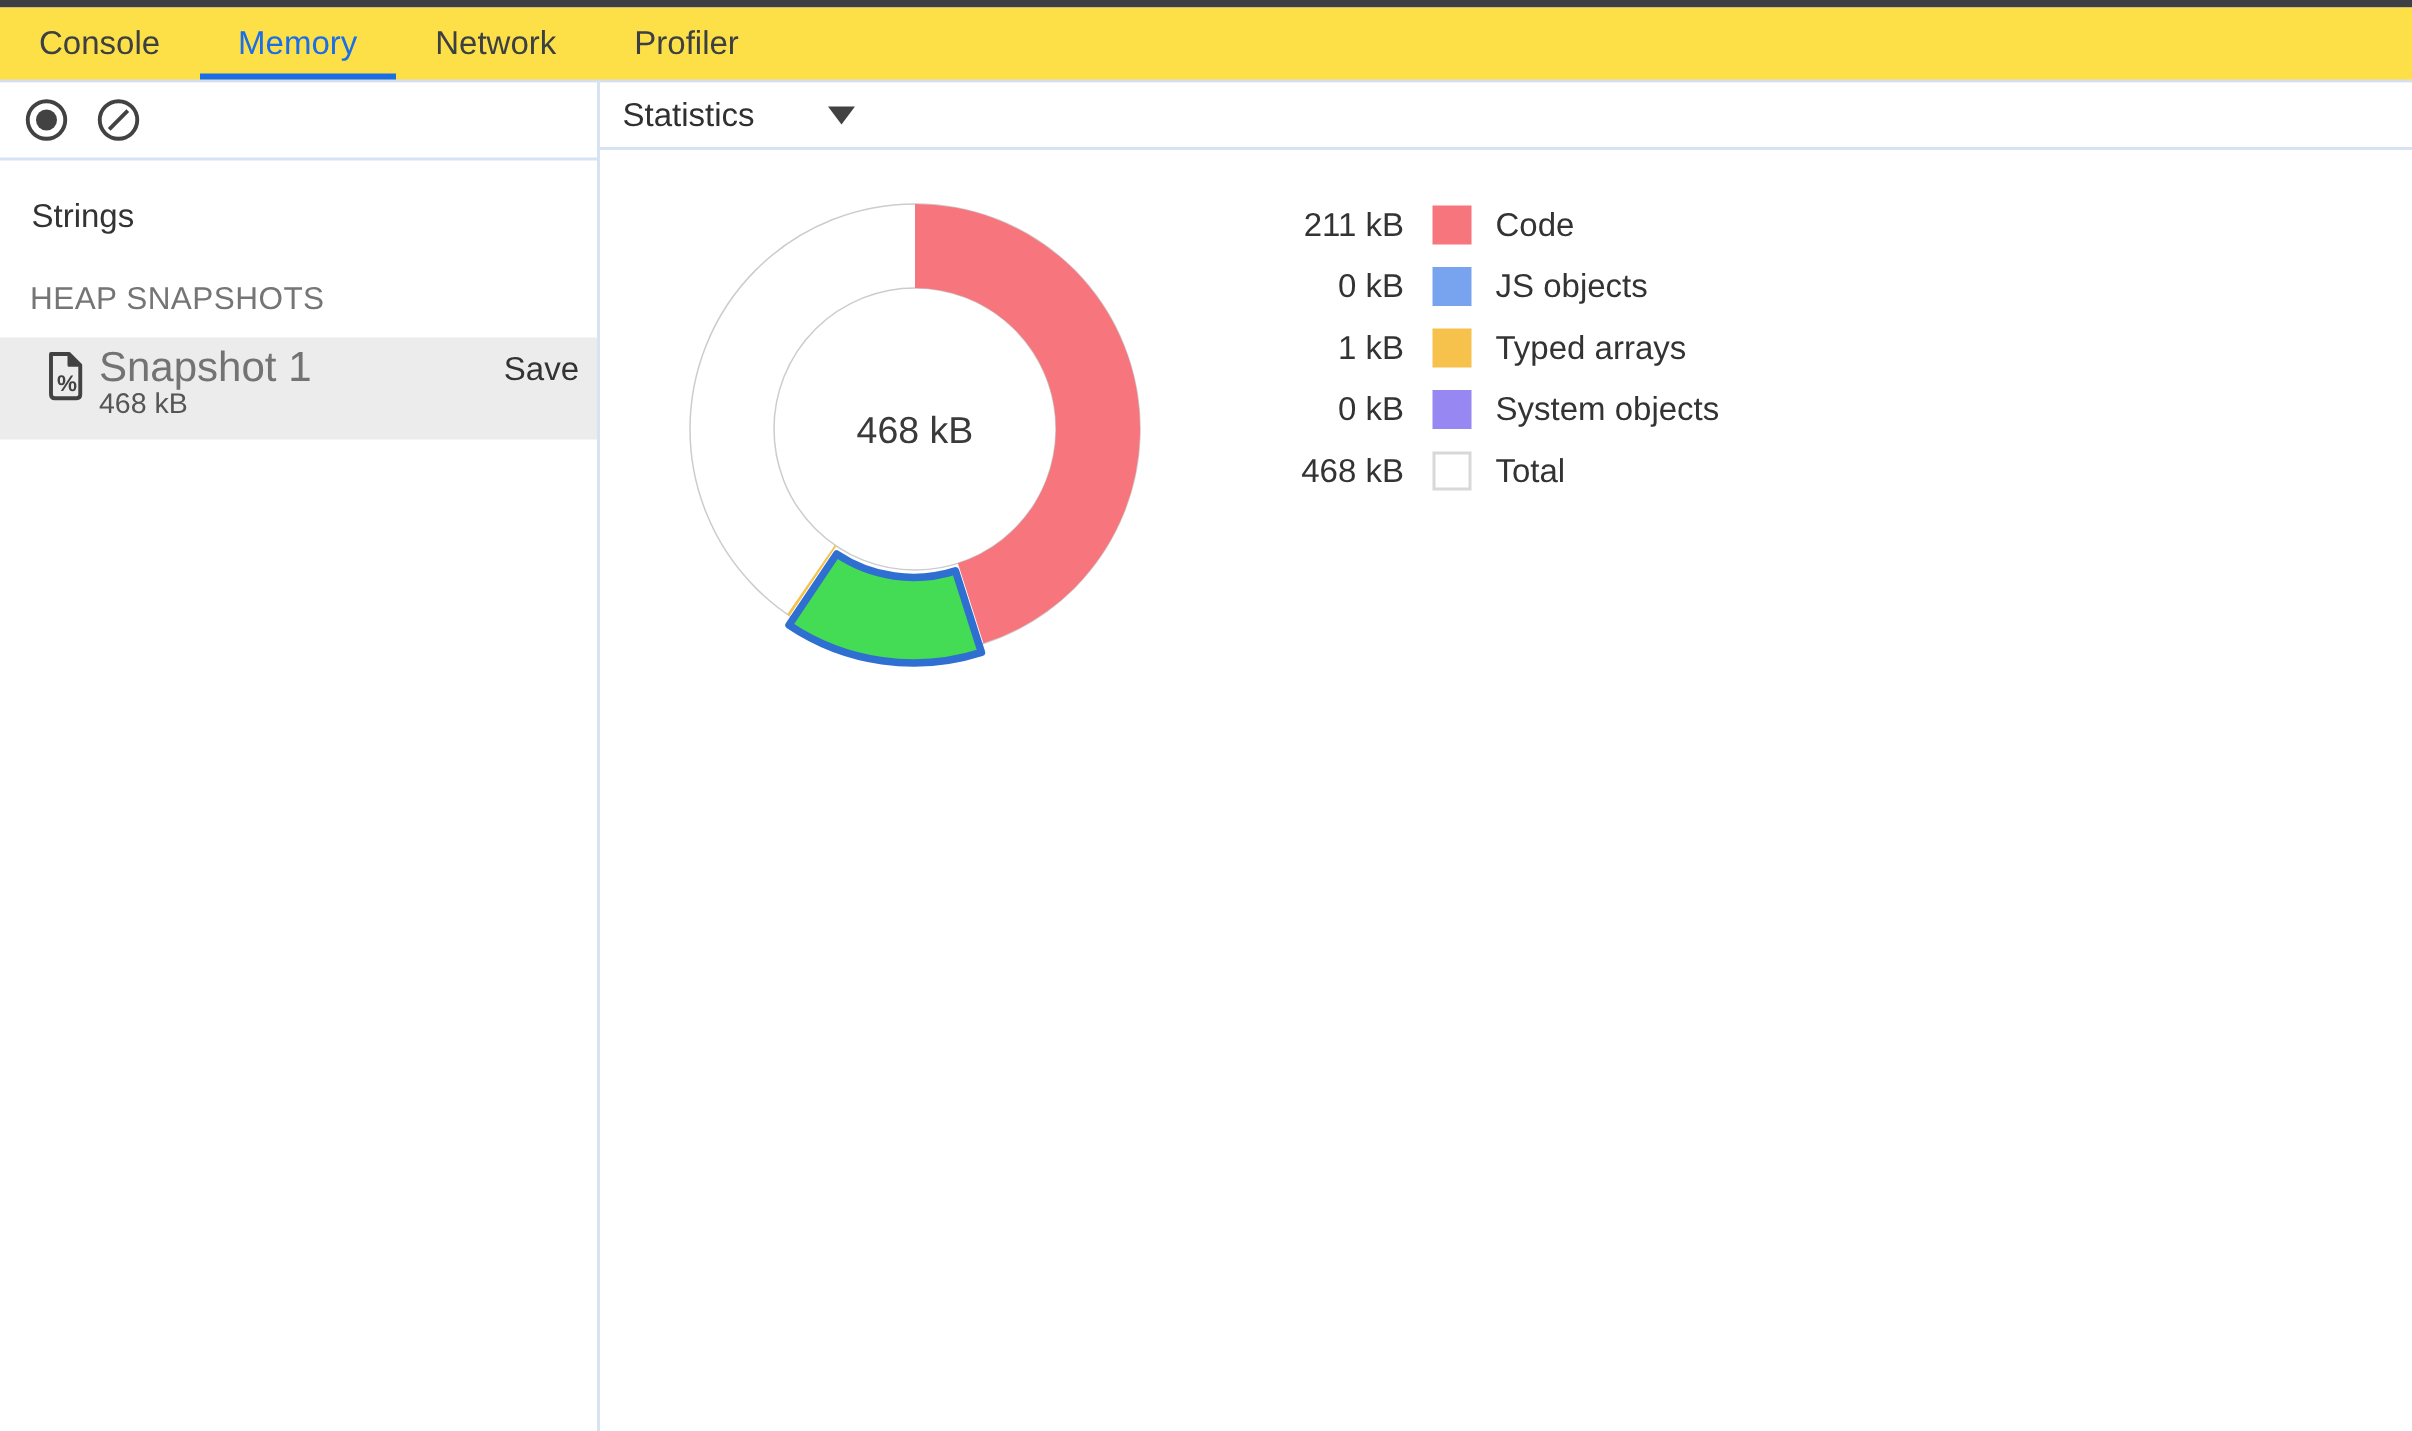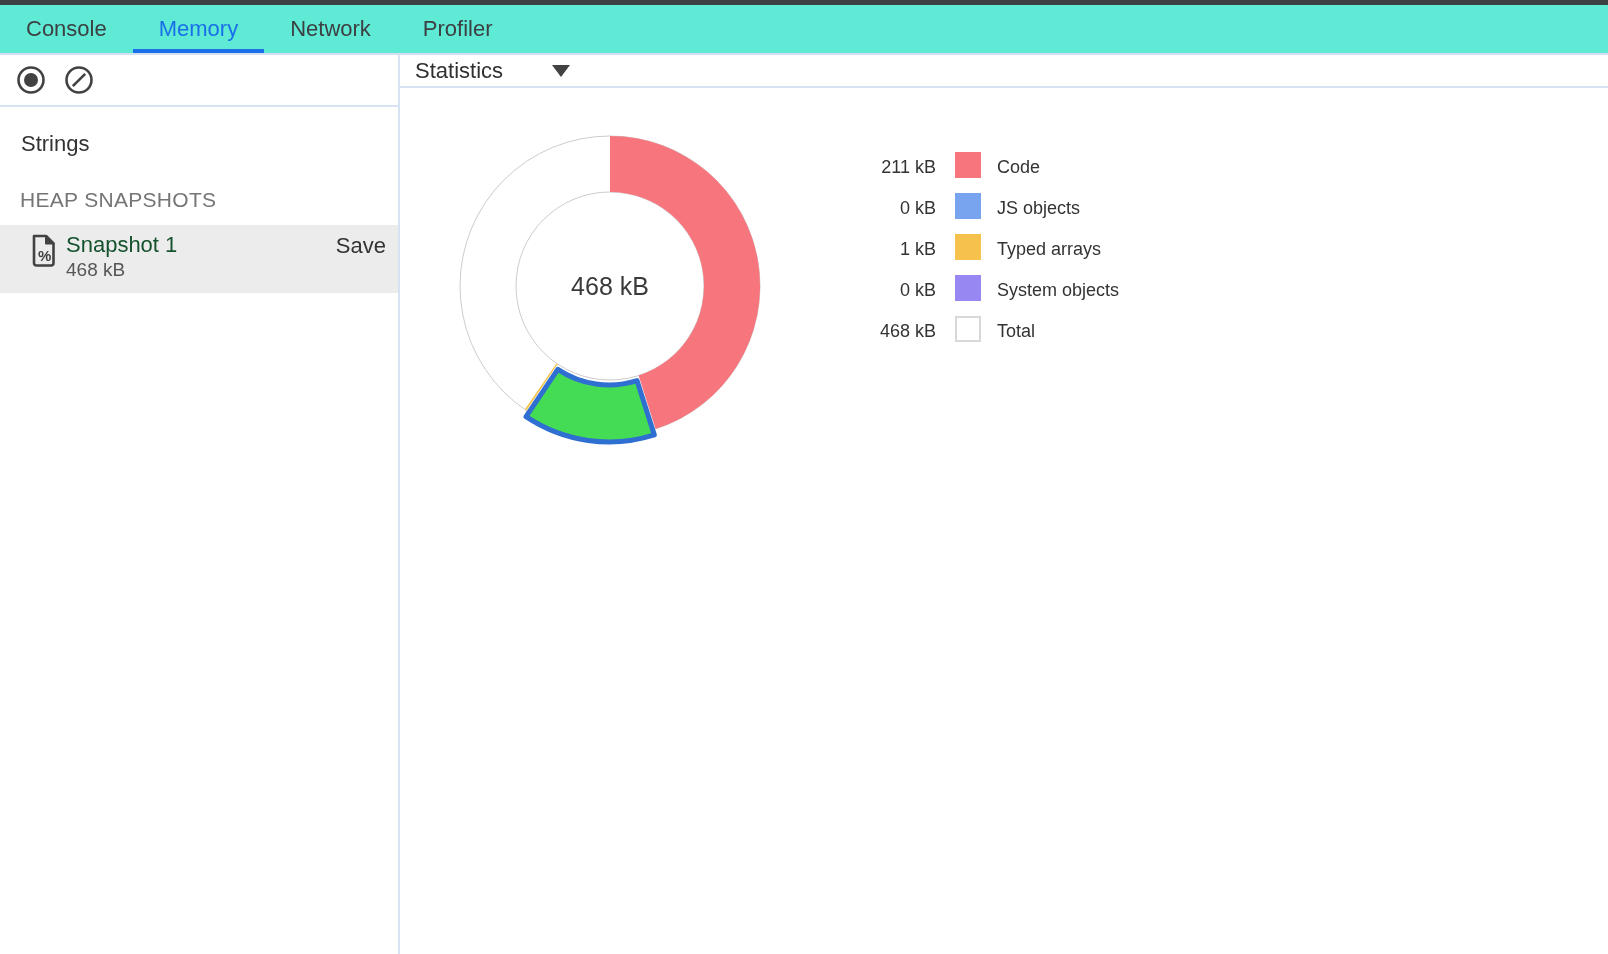--- a/index.html
+++ b/index.html
@@ -3,52 +3,52 @@
 <meta charset="utf-8">
 <style>
   html,body{margin:0;padding:0;background:#fff;}
   body{font-family:"Liberation Sans", sans-serif; width:1608px; height:954px; overflow:hidden; position:relative; color:#333;}
   .root{position:absolute; inset:0; width:1608px; height:954px;}
 
   
   .top-strip{position:absolute; left:0; top:0; width:1608px; height:5px; background:#3c4043;}
 
   
-  .tabbar{position:absolute; left:0; top:5px; width:1608px; height:48px; background:#5eead4;
+  .tabbar{position:absolute; left:0; top:5px; width:1608px; height:48px; background:#fde047;
           border-bottom:2px solid #d4dff2; display:flex; align-items:center; padding-left:0;}
   .tab{padding:0 26px; line-height:48px; font-size:22px; color:#3c4043; cursor:default; white-space:nowrap;}
   .tab.active{color:#1a6fe8; box-shadow:inset 0 -4px 0 0 #1a6fe8;}
 
   
   .left-toolbar{position:absolute; left:0; top:55px; width:398px; height:52px; background:#fff;
                 border-bottom:2px solid #d7e2f3; display:flex; align-items:center; gap:18px; padding-left:16px; box-sizing:border-box;}
   .tool-btn{width:30px; height:30px; display:flex; align-items:center; justify-content:center;}
-  .right-toolbar{position:absolute; left:400px; top:55px; width:1208px; height:33px; background:#fff;
+  .right-toolbar{position:absolute; left:400px; top:55px; width:1208px; height:45px; background:#fff;
                  border-bottom:2px solid #d7e2f3; display:flex; align-items:center; padding-left:15px; box-sizing:border-box;}
   .stats-select{display:flex; align-items:center; font-size:22px; color:#303030;}
   .caret{width:0; height:0; border-left:9px solid transparent; border-right:9px solid transparent;
          border-top:12px solid #424242; margin-left:49px;}
 
   
   .v-divider{position:absolute; left:398px; top:55px; width:2px; height:899px; background:#d7e2f3;}
 
   
   .profiles-heading{position:absolute; left:21px; top:131px; font-size:22px; color:#333;}
   .section-heading{position:absolute; left:20px; top:188px; font-size:21px; color:#757575; letter-spacing:0.3px;}
   .snapshot-row{position:absolute; left:0; top:225px; width:398px; height:68px; background:#ececec;}
   .snap-icon{position:absolute; left:30px; top:9px;}
   .snap-text{position:absolute; left:66px; top:7px;}
-  .snap-title{font-size:22px; line-height:26px; color:#14532d;}
+  .snap-title{font-size:28px; line-height:26px; color:#737373;}
   .snap-size{font-size:19px; line-height:24px; color:#565656;}
   .save-link{position:absolute; right:12px; top:8px; font-size:22px; color:#333; cursor:pointer;}
 
   
   .donut-svg{position:absolute; left:400px; top:106px;}
   .legend{position:absolute; left:828px; top:137px;}
-  .legend-row{display:flex; align-items:flex-end; height:41px; font-size:18px; color:#333;}
+  .legend-row{display:flex; align-items:flex-start; height:41px; font-size:22px; color:#333;}
   .legend-value{width:108px; text-align:right; white-space:nowrap;}
   .legend-swatch{width:26px; height:26px; margin-left:19px; box-sizing:border-box; flex:none;}
   .legend-label{margin-left:16px; white-space:nowrap;}
   .legend-row.selected .legend-value, .legend-row.selected .legend-label{font-weight:bold; color:#222;}
 </style>
 </head>
 <body>
 
 <div class="root">
   <div class="top-strip"></div>

